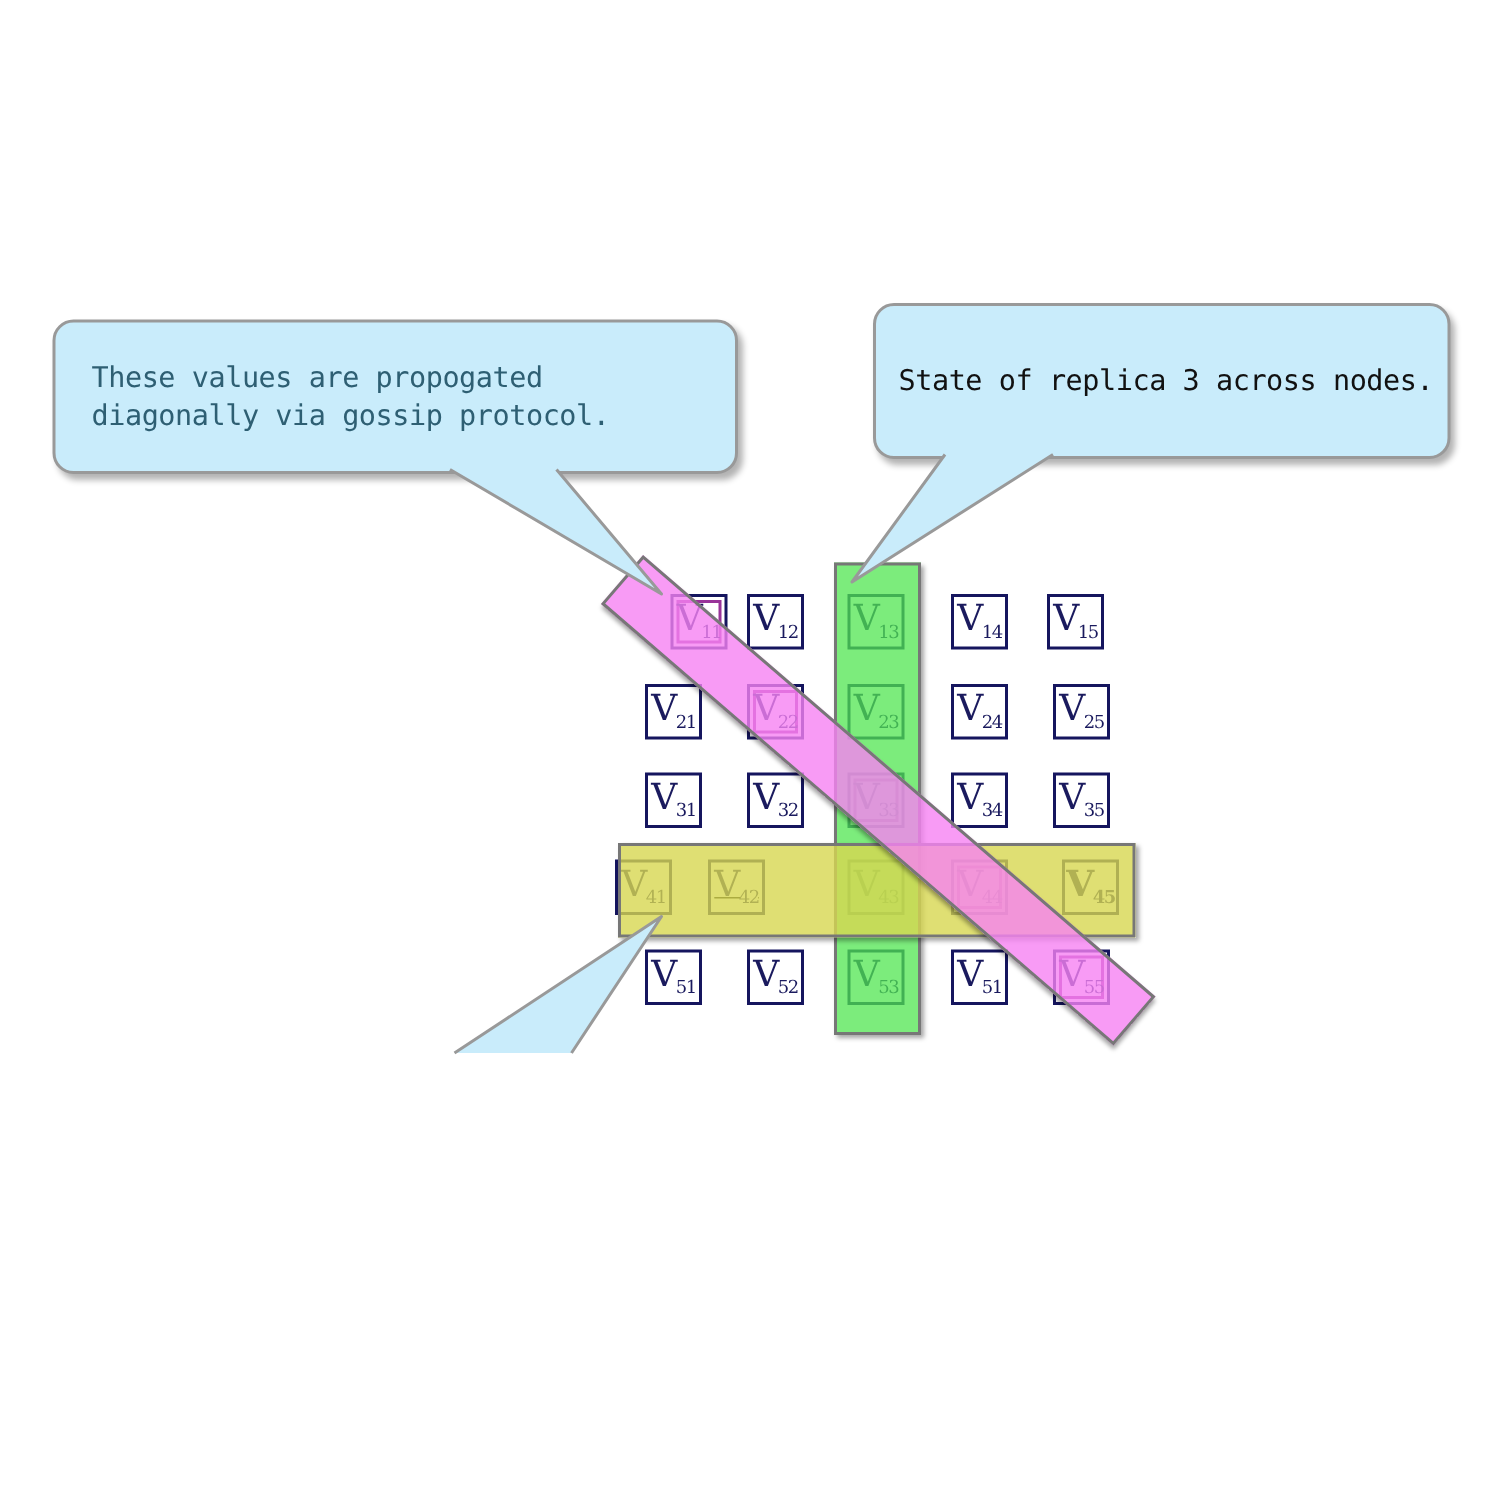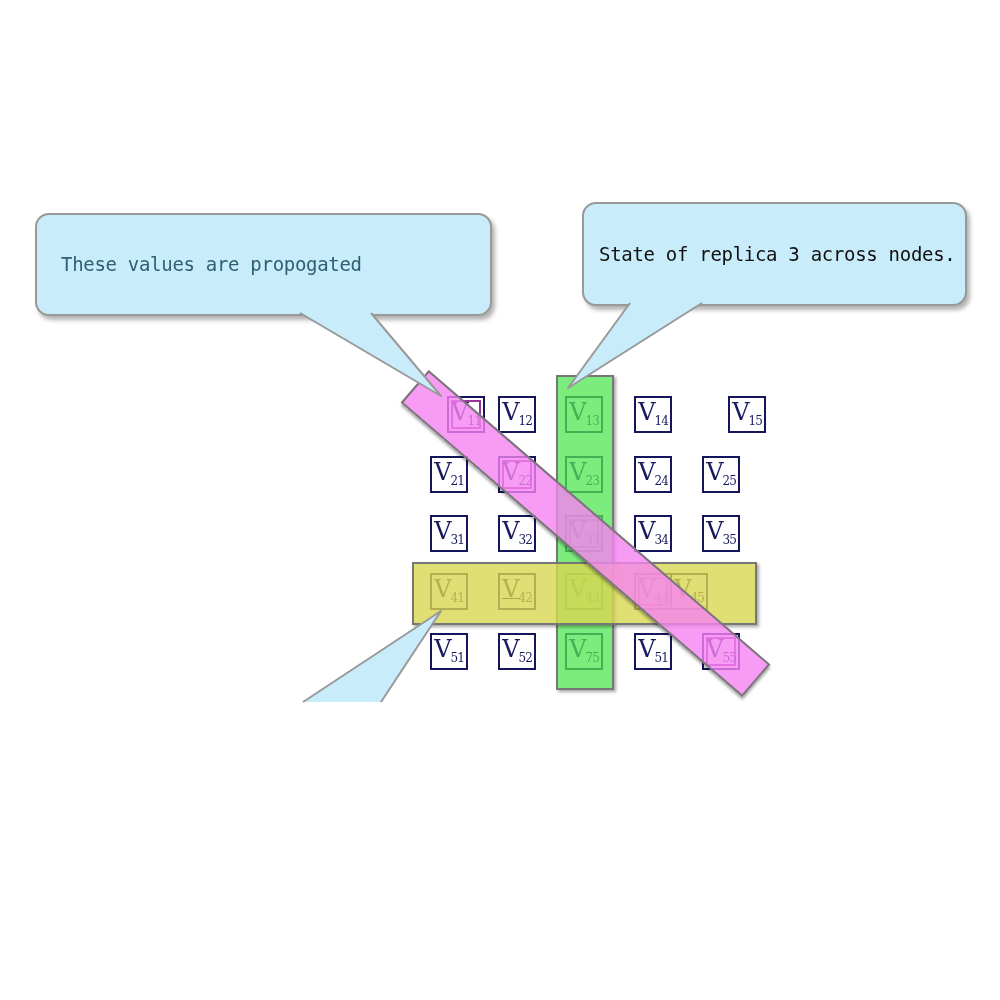--- a/index.html
+++ b/index.html
@@ -54,21 +54,21 @@
       </div>
       <div class="cell" style="left: 498px; top: 396px;">
         <span class="lbl"><span class="v">V</span><sub>12</sub></span>
       </div>
       <div class="cell" style="left: 565px; top: 396px;">
         <span class="lbl"><span class="v">V</span><sub>13</sub></span>
       </div>
       <div class="cell" style="left: 634px; top: 396px;">
         <span class="lbl"><span class="v">V</span><sub>14</sub></span>
       </div>
-      <div class="cell" style="left: 728px; top: 396px; text-align: center;">
+      <div class="cell" style="left: 698px; top: 396px; text-align: center;">
         <span class="lbl"><span class="v">V</span><sub>15</sub></span>
       </div>
       <div class="cell" style="left: 430px; top: 456px;">
         <span class="lbl"><span class="v">V</span><sub>21</sub></span>
       </div>
       <div class="cell" style="left: 498px; top: 456px;">
         <div class="diag-inset"></div>
         <span class="lbl"><span class="v">V</span><sub>22</sub></span>
       </div>
       <div class="cell" style="left: 565px; top: 456px;">
@@ -89,60 +89,61 @@
       <div class="cell" style="left: 565px; top: 515px;">
         <div class="diag-inset"></div>
         <span class="lbl"><span class="v">V</span><sub>33</sub></span>
       </div>
       <div class="cell" style="left: 634px; top: 515px;">
         <span class="lbl"><span class="v">V</span><sub>34</sub></span>
       </div>
       <div class="cell" style="left: 702px; top: 515px;">
         <span class="lbl"><span class="v">V</span><sub>35</sub></span>
       </div>
-      <div class="cell" style="left: 430px; top: 573px;">
+      <div class="cell" style="left: 410px; top: 573px;">
         <span class="lbl"><span class="v">V</span><sub>41</sub></span>
       </div>
-      <div class="cell" style="left: 498px; top: 573px; text-decoration: underline;">
+      <div class="cell" style="left: 472px; top: 573px; text-decoration: underline;">
         <span class="lbl"><span class="v">V</span><sub>42</sub></span>
       </div>
       <div class="cell" style="left: 565px; top: 573px;">
         <span class="lbl"><span class="v">V</span><sub>43</sub></span>
       </div>
       <div class="cell" style="left: 634px; top: 573px;">
         <div class="diag-inset"></div>
         <span class="lbl"><span class="v">V</span><sub>44</sub></span>
       </div>
-      <div class="cell" style="left: 670px; top: 573px;">
+      <div class="cell" style="left: 708px; top: 573px; font-weight: bold;">
         <span class="lbl"><span class="v">V</span><sub>45</sub></span>
       </div>
       <div class="cell" style="left: 430px; top: 633px;">
         <span class="lbl"><span class="v">V</span><sub>51</sub></span>
       </div>
       <div class="cell" style="left: 498px; top: 633px;">
         <span class="lbl"><span class="v">V</span><sub>52</sub></span>
       </div>
       <div class="cell" style="left: 565px; top: 633px;">
-        <span class="lbl"><span class="v">V</span><sub>75</sub></span>
+        <span class="lbl"><span class="v">V</span><sub>53</sub></span>
       </div>
       <div class="cell" style="left: 634px; top: 633px;">
         <span class="lbl"><span class="v">V</span><sub>51</sub></span>
       </div>
       <div class="cell" style="left: 702px; top: 633px; text-align: right;">
         <div class="diag-inset"></div>
         <span class="lbl"><span class="v">V</span><sub>55</sub></span>
       </div>
     </div>
 
   <div class="band" id="band-green"></div>
   <div class="band" id="band-yellow"></div>
   <div class="band" id="band-pink"></div>
 
   <div class="callout" id="callout1">
     <div class="line">These values are propogated</div>
+    <div class="line">diagonally via gossip protocol.</div>
   </div>
   <div class="callout" id="callout2">
     <div class="line">State of replica 3 across nodes.</div>
   </div>
 
   <svg id="tails" width="1000" height="1000">
     <path d="M371,313 L441,396 L300,313"></path>
     <path d="M630,303 L568,388 L702,303"></path>
     <path d="M303,702 L441,611 L381,702"></path>
   </svg>

